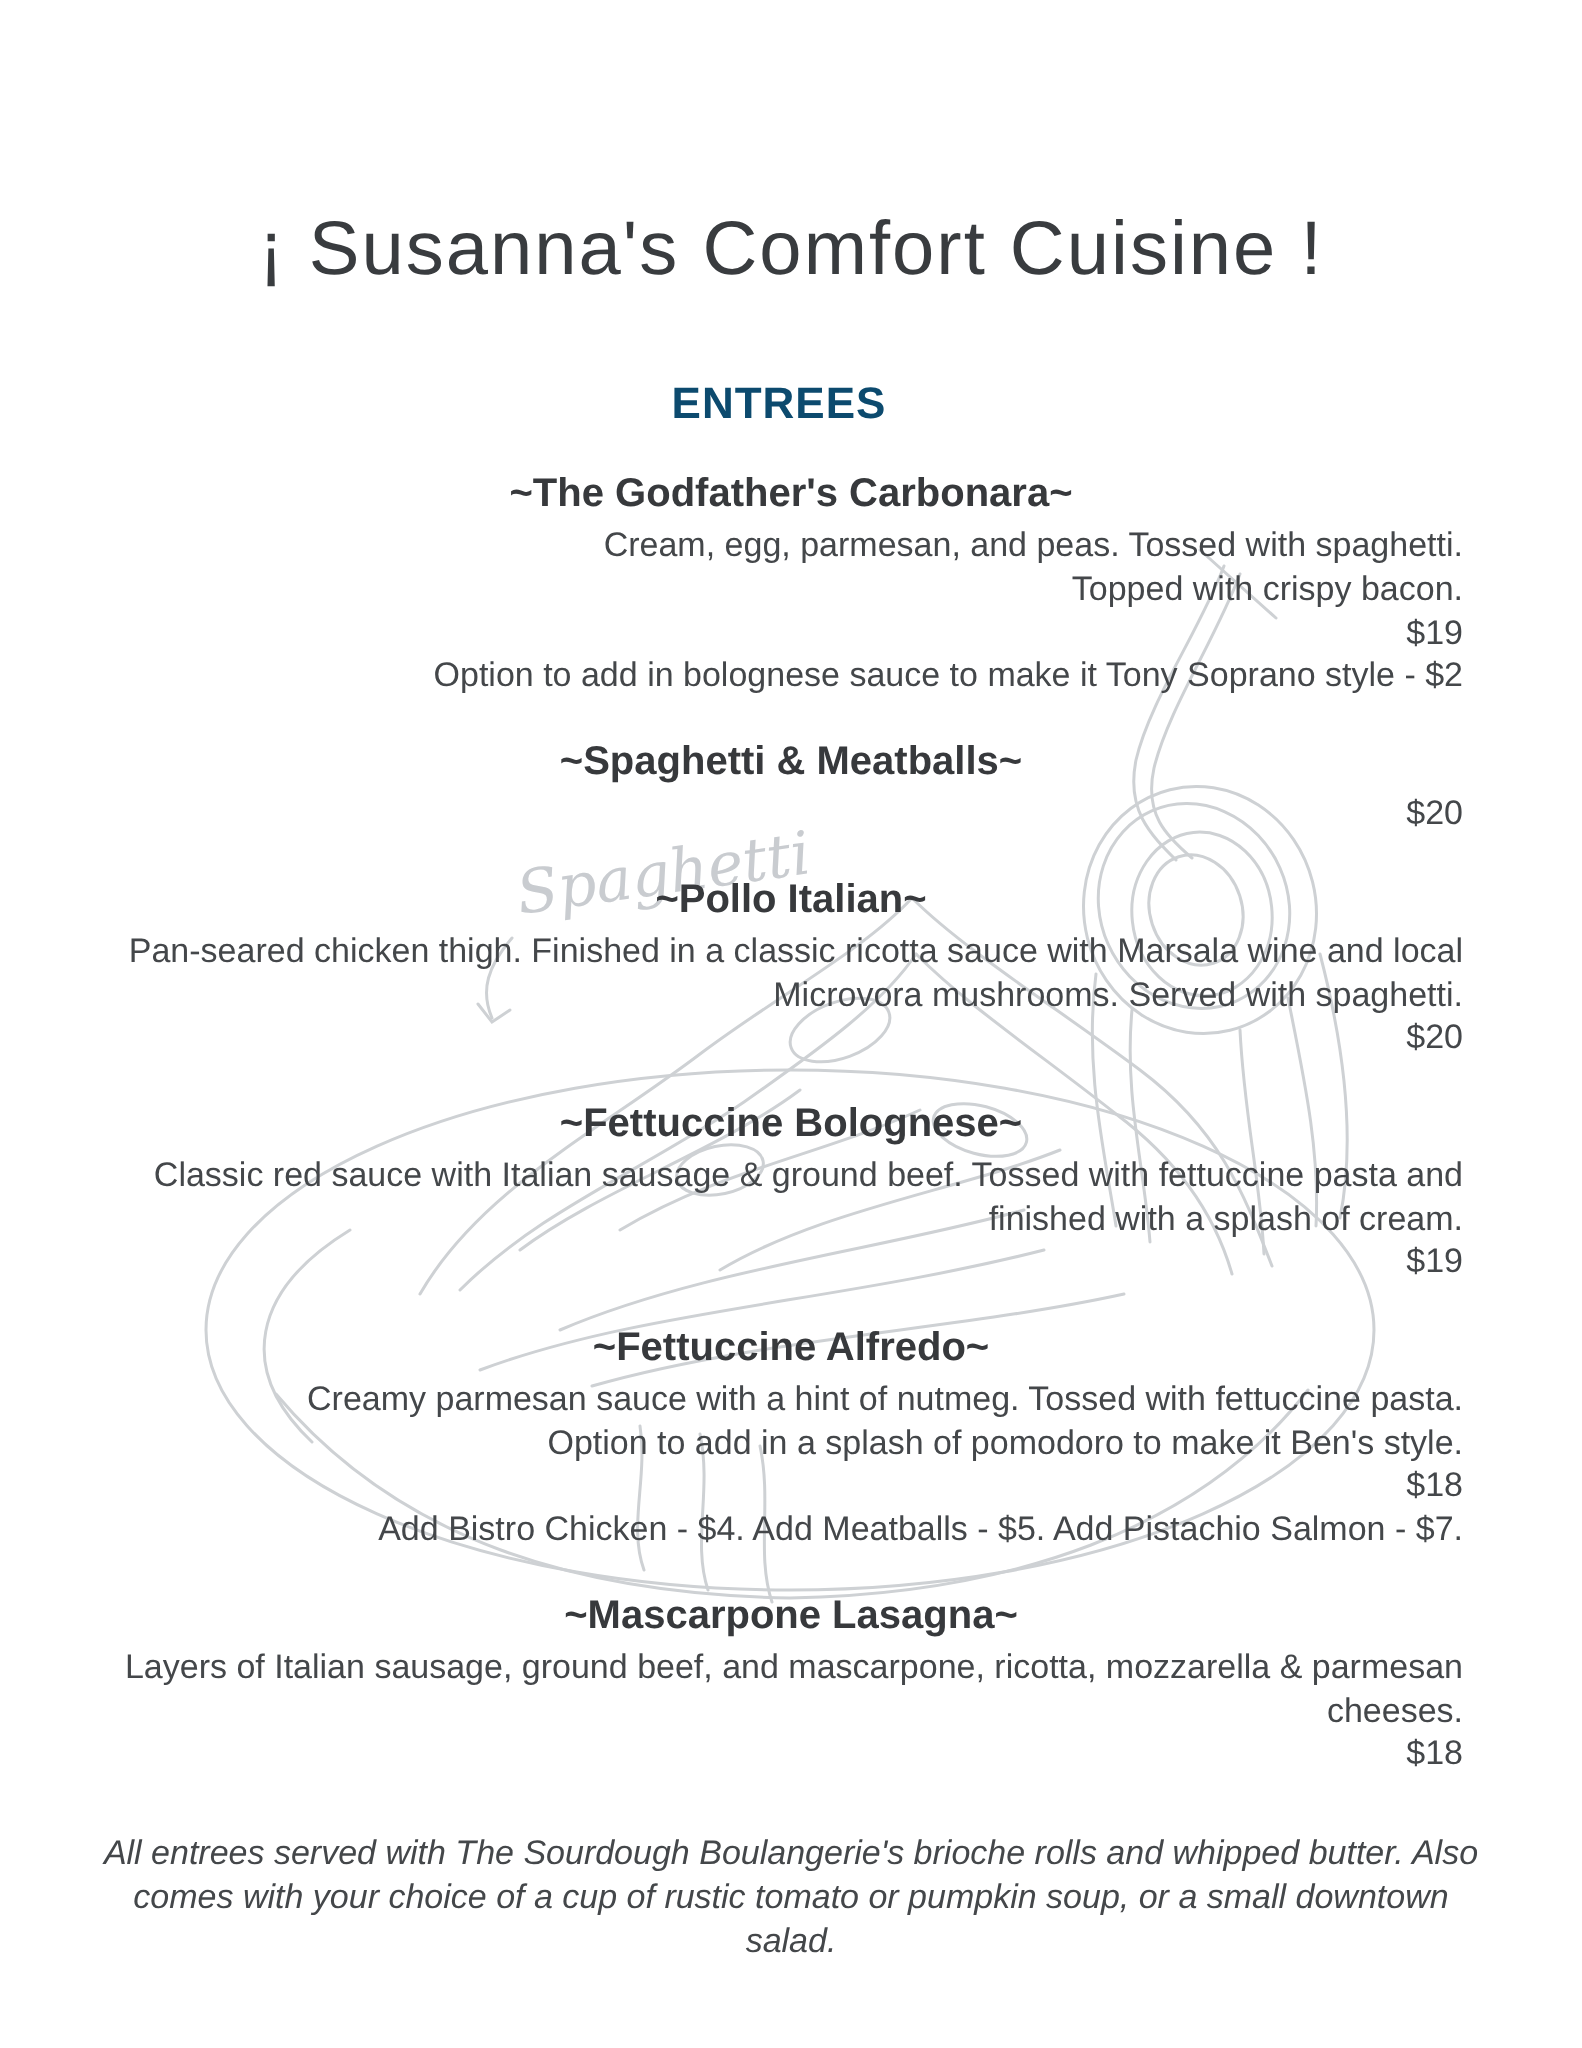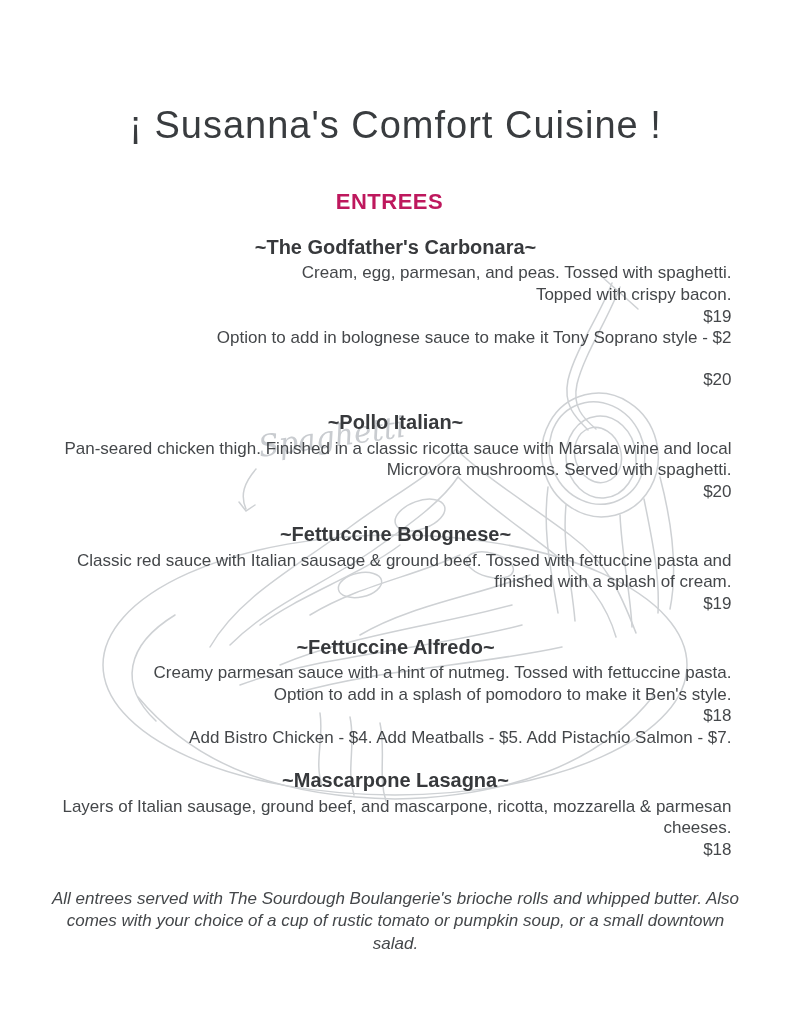--- a/index.html
+++ b/index.html
@@ -20,21 +20,21 @@
     fill:#c9ccd0;stroke:none;
     font-family:"DejaVu Serif",serif;font-style:italic;font-size:30px;
   }
   .content{position:relative;z-index:1;text-align:center;}
   .page-title{
     margin:104px 0 0 0;
     font-size:38px;font-weight:400;letter-spacing:1px;color:#393c3f;
   }
   .section-heading{
     margin:42px 12px 0 0;
-    font-size:22px;font-weight:700;letter-spacing:0.5px;color:#be185d;
+    font-size:22px;font-weight:700;letter-spacing:0.5px;color:#0c4a6e;
   }
   .menu{width:672px;margin:0 auto 0 auto;}
   .menu-item{margin-top:20px;}
   .item-name{
     font-size:20px;font-weight:700;color:#37393c;
     margin:0 0 3px 0;line-height:1.22;
   }
   .item-line{
     font-size:17px;line-height:1.27;margin:0;color:#44474a;text-align:right;
   }
@@ -107,20 +107,21 @@
 
     <div class="menu-item">
       <h3 class="item-name">~The Godfather's Carbonara~</h3>
       <p class="item-line">Cream, egg, parmesan, and peas. Tossed with spaghetti.</p>
       <p class="item-line">Topped with crispy bacon.</p>
       <p class="item-line">$19</p>
       <p class="item-line">Option to add in bolognese sauce to make it Tony Soprano style - $2</p>
     </div>
 
     <div class="menu-item">
+      <h3 class="item-name">~Spaghetti &amp; Meatballs~</h3>
       <p class="item-line">$20</p>
     </div>
 
     <div class="menu-item">
       <h3 class="item-name">~Pollo Italian~</h3>
       <p class="item-line">Pan-seared chicken thigh. Finished in a classic ricotta sauce with Marsala wine and local Microvora mushrooms. Served with spaghetti.</p>
       <p class="item-line">$20</p>
     </div>
 
     <div class="menu-item">

